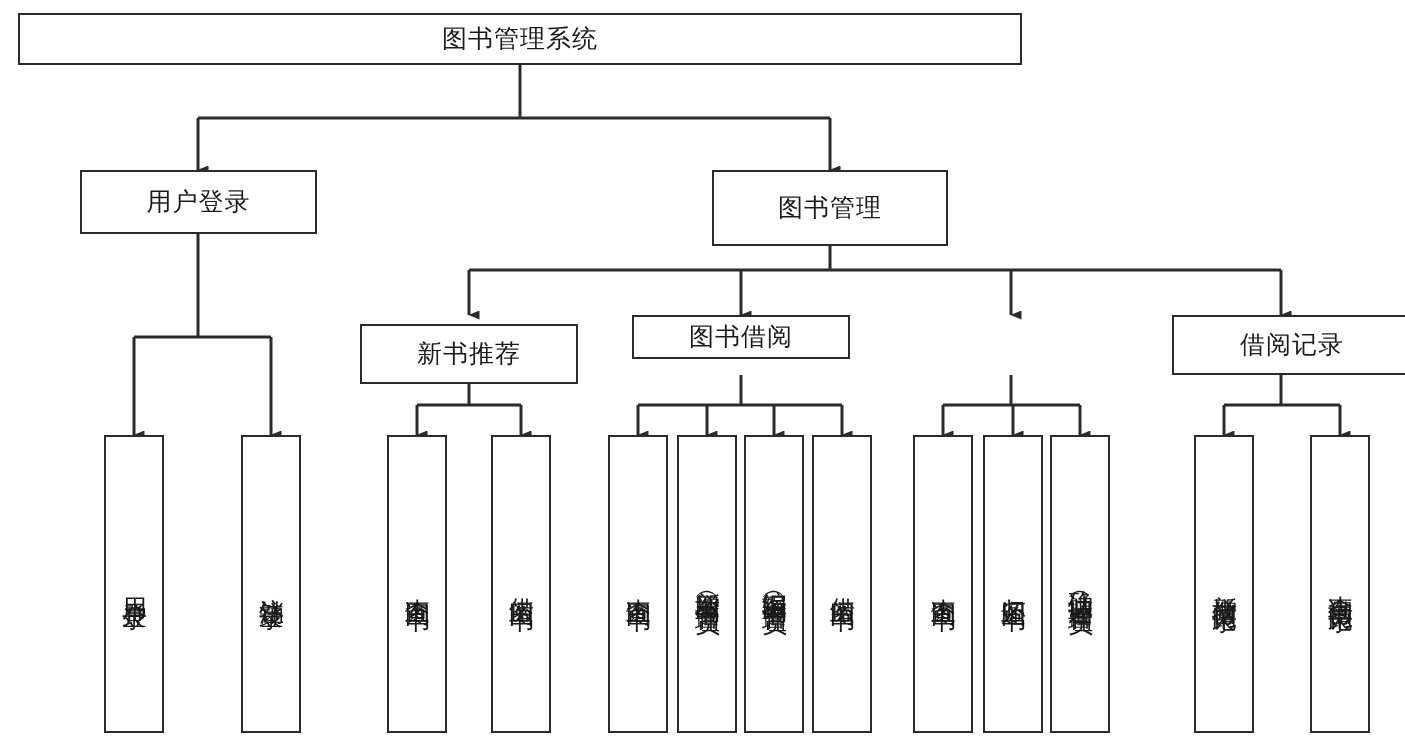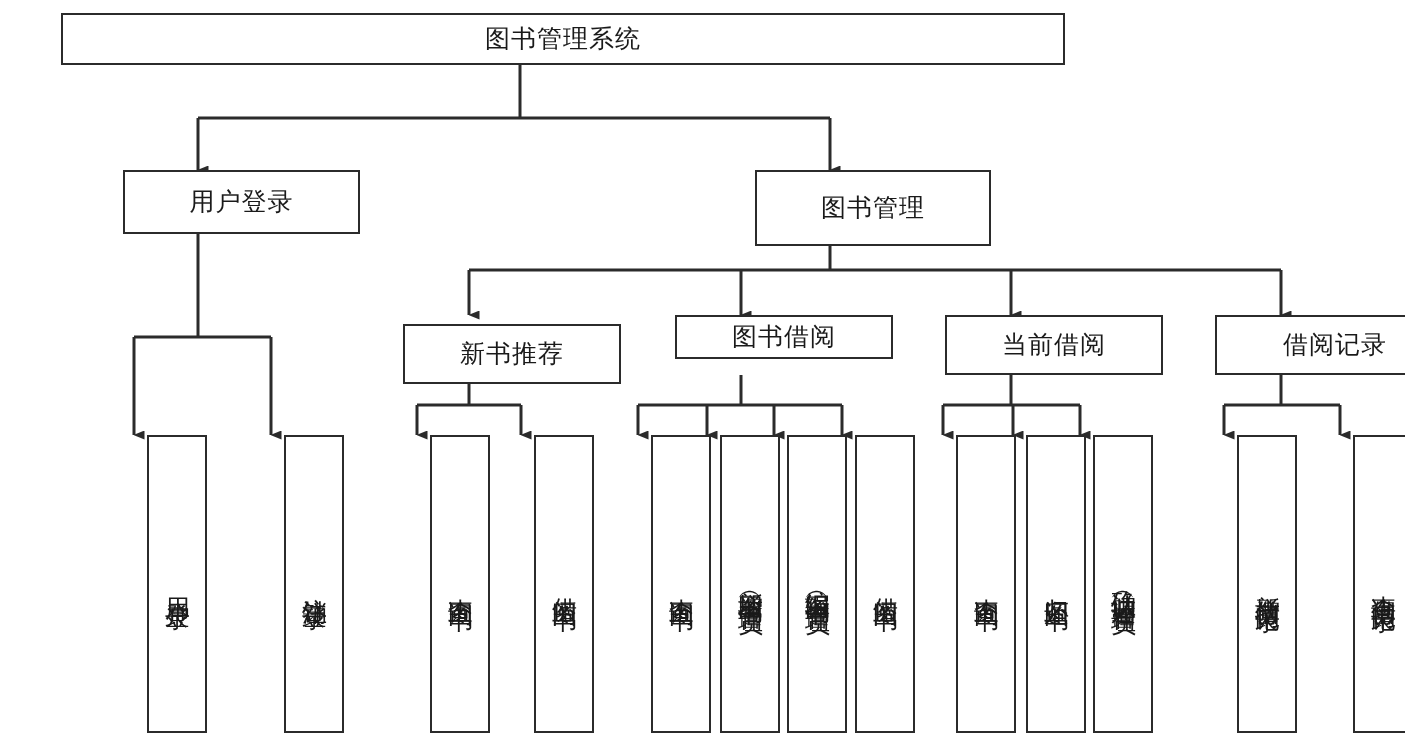--- a/index.html
+++ b/index.html
@@ -27,21 +27,20 @@
   }
   .node {
     position: absolute;
     box-sizing: border-box;
     background: #ffffff;
     border: 2px solid #2b2b2b;
     display: flex;
     align-items: center;
     justify-content: center;
     color: #1a1a1a;
-    margin-left: 43px;
   }
   .node.horiz {
     font-size: 25px;
     letter-spacing: 1px;
     line-height: 1.1;
   }
   .node.leaf {
     writing-mode: vertical-rl;
     text-orientation: upright;
     font-size: 25px;
@@ -134,23 +133,20 @@
   <div class="node horiz" style="left:712px; top:170px; width:236px; height:76px;">
     <span>图书管理</span>
   </div>
 
   <div class="node horiz" style="left:360px; top:324px; width:218px; height:60px;">
     <span>新书推荐</span>
   </div>
   <div class="node horiz" style="left:632px; top:315px; width:218px; height:44px;">
     <span>图书借阅</span>
   </div>
-  <div class="node horiz" style="left:902px; top:315px; width:218px; height:60px;">
-    <span>当前借阅</span>
-  </div>
   <div class="node horiz" style="left:1172px; top:315px; width:240px; height:60px;">
     <span>借阅记录</span>
   </div>
 
   <div class="node leaf" style="left:104px; top:435px; width:60px; height:298px;">
     <span class="vtext">用户登录</span>
   </div>
   <div class="node leaf" style="left:241px; top:435px; width:60px; height:298px;">
     <span class="vtext">注销登录</span>
   </div>

